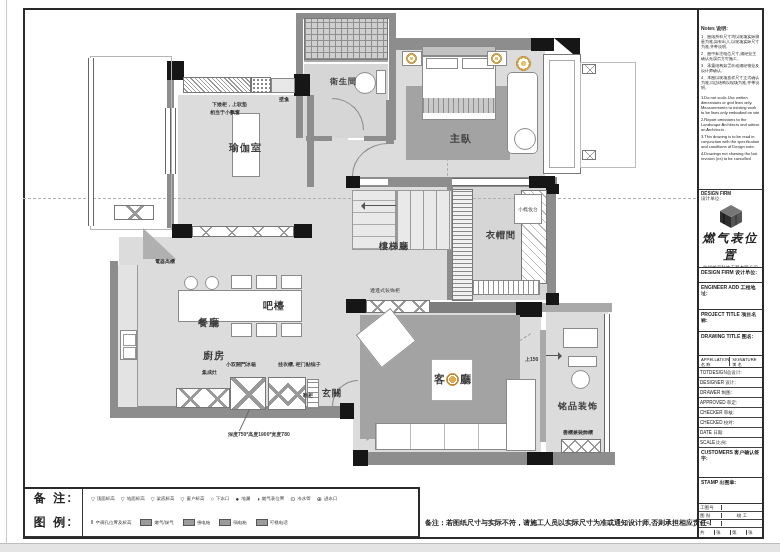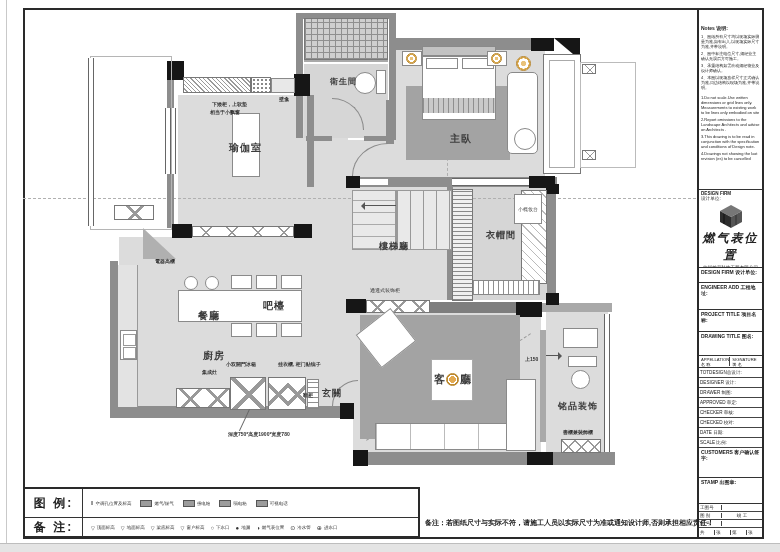--- a/index.html
+++ b/index.html
@@ -200,21 +200,21 @@
 <div class="abs" style="left:546px;top:355px;width:14px;height:1px;background:#555"></div>
 <div class="abs" style="left:558px;top:352px;width:0;height:0;border:4px solid transparent;border-left-color:#555"></div>
 
 <div class="furn" style="left:232px;top:113px;width:28px;height:64px"></div>
 
 <span class="lbl" style="left:229px;top:141px">瑜伽室</span>
 <span class="lbl" style="left:330px;top:76px;font-size:8px">衛生間</span>
 <span class="lbl" style="left:450px;top:132px">主臥</span>
 <span class="lbl" style="left:486px;top:229px;font-size:9px">衣帽間</span>
 <span class="lbl" style="left:379px;top:240px;font-size:9px">樓梯廳</span>
-<span class="lbl" style="left:198px;top:309px">餐廳</span>
+<span class="lbl" style="left:198px;top:316px">餐廳</span>
 <span class="lbl" style="left:263px;top:299px">吧檯</span>
 <span class="lbl" style="left:203px;top:349px">廚房</span>
 <span class="lbl" style="left:322px;top:387px;font-size:9px">玄關</span>
 <span class="lbl" style="left:434px;top:372px;font-size:11px">客</span>
 <span class="lbl" style="left:460px;top:372px;font-size:11px">廳</span>
 <span class="lbl" style="left:558px;top:400px;font-size:9px">铭品装饰</span>
 
 <span class="ann" style="left:212px;top:101px;font-weight:bold">下矮柜，上软垫</span>
 <span class="ann" style="left:210px;top:109px;font-weight:bold">相当于小飘窗</span>
 <span class="ann" style="left:279px;top:96px;font-weight:bold">壁龛</span>
@@ -224,20 +224,61 @@
 <span class="ann" style="left:202px;top:369px;font-weight:bold">集成灶</span>
 <span class="ann" style="left:226px;top:361px;font-weight:bold">小双開門冰箱</span>
 <span class="ann" style="left:278px;top:361px;font-weight:bold">挂衣櫃, 柜门贴镜子</span>
 <span class="ann" style="left:303px;top:392px;font-weight:bold">鞋柜</span>
 <span class="ann" style="left:228px;top:431px;font-weight:bold">深度750*高度1900*宽度780</span>
 <span class="ann" style="left:525px;top:356px;font-weight:bold">上150</span>
 <span class="ann" style="left:563px;top:429px;font-weight:bold">書櫃兼裝飾櫃</span>
 <div class="abs" style="left:244px;top:408px;width:1px;height:24px;background:#666;transform:rotate(25deg)"></div>
 
 <div id="legend">
+  <div class="legrow" style="height:19px">
+    <div class="legcap">备 注:</div>
+    <div class="legitems" style="gap:6px">
+      <span class="legitem">
+          <span class="sym" style="font-size:5px">▽</span>
+          <span>顶面标高</span>
+        </span>
+      <span class="legitem">
+          <span class="sym" style="font-size:5px">▽</span>
+          <span>地面标高</span>
+        </span>
+      <span class="legitem">
+          <span class="sym" style="font-size:5px">▽</span>
+          <span>梁底标高</span>
+        </span>
+      <span class="legitem">
+          <span class="sym" style="font-size:5px">▽</span>
+          <span>窗户标高</span>
+        </span>
+      <span class="legitem">
+          <span class="sym">○</span>
+          <span>下水口</span>
+        </span>
+      <span class="legitem">
+          <span class="sym">●</span>
+          <span>地漏</span>
+        </span>
+      <span class="legitem">
+          <span class="sym">◑</span>
+          <span>燃气表位置</span>
+        </span>
+      <span class="legitem">
+          <span class="sym">⊙</span>
+          <span>冷水管</span>
+        </span>
+      <span class="legitem">
+          <span class="sym">⊕</span>
+          <span>进水口</span>
+        </span>
+    </div>
+  </div>
   <div class="legrow" style="height:28px;border-bottom:1px solid #333">
     <div class="legcap">图 例:</div>
     <div class="legitems">
       <span class="legitem">
           <span class="sym">‖</span>
           <span>空调孔位置及标高</span>
         </span>
       <span class="legitem">
           <span class="box-ico"></span>
           <span>燃气/煤气</span>
@@ -246,61 +287,20 @@
           <span class="box-ico"></span>
           <span>强电箱</span>
         </span>
       <span class="legitem">
           <span class="box-ico"></span>
           <span>弱电箱</span>
         </span>
       <span class="legitem">
           <span class="box-ico"></span>
           <span>可视电话</span>
-        </span>
-    </div>
-  </div>
-  <div class="legrow" style="height:19px">
-    <div class="legcap">备 注:</div>
-    <div class="legitems" style="gap:6px">
-      <span class="legitem">
-          <span class="sym" style="font-size:5px">▽</span>
-          <span>顶面标高</span>
-        </span>
-      <span class="legitem">
-          <span class="sym" style="font-size:5px">▽</span>
-          <span>地面标高</span>
-        </span>
-      <span class="legitem">
-          <span class="sym" style="font-size:5px">▽</span>
-          <span>梁底标高</span>
-        </span>
-      <span class="legitem">
-          <span class="sym" style="font-size:5px">▽</span>
-          <span>窗户标高</span>
-        </span>
-      <span class="legitem">
-          <span class="sym">○</span>
-          <span>下水口</span>
-        </span>
-      <span class="legitem">
-          <span class="sym">●</span>
-          <span>地漏</span>
-        </span>
-      <span class="legitem">
-          <span class="sym">◑</span>
-          <span>燃气表位置</span>
-        </span>
-      <span class="legitem">
-          <span class="sym">⊙</span>
-          <span>冷水管</span>
-        </span>
-      <span class="legitem">
-          <span class="sym">⊕</span>
-          <span>进水口</span>
         </span>
     </div>
   </div>
 </div>
 
 <span class="abs" style="left:425px;top:518px;font-size:7px;font-weight:bold;color:#222;white-space:nowrap">备注：若图纸尺寸与实际不符，请施工人员以实际尺寸为准或通知设计师,否则承担相应责任！</span>
 
 <div id="sbar">
   <div class="sec" style="height:180px">
     <div style="font-weight:bold;font-size:5px;margin:14px 0 3px 0">Notes 说明:</div>

